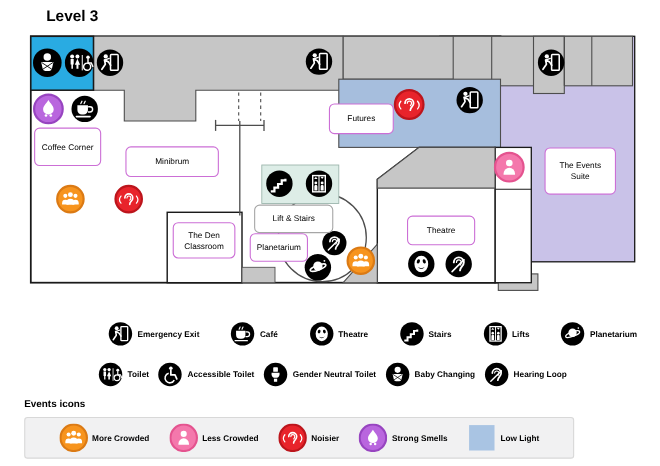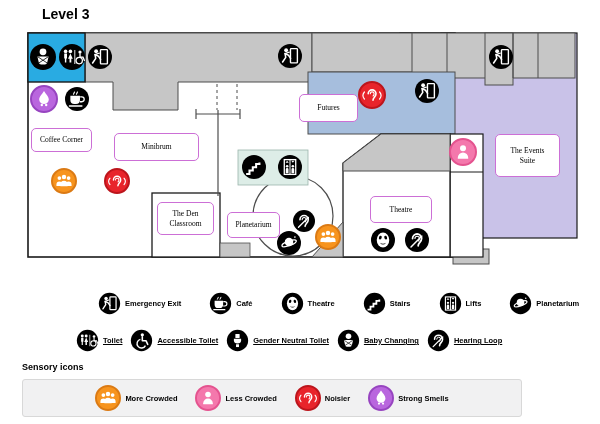--- a/index.html
+++ b/index.html
@@ -3,24 +3,24 @@
 <meta charset="utf-8">
 <style>
   html,body{margin:0;padding:0;background:#fff;}
   .page{position:relative;width:600px;height:424px;background:#fff;overflow:hidden;
         font-family:"Liberation Sans", sans-serif;color:#000;}
   .title{position:absolute;left:42px;top:6px;font-size:14px;font-weight:bold;}
   #map{position:absolute;left:0;top:0;}
   #label-layer{position:absolute;left:0;top:0;width:600px;height:280px;pointer-events:none;}
   .map-label{position:absolute;background:#fff;border:1.3px solid #CC6FD6;border-radius:5px;
              display:flex;flex-direction:column;align-items:center;justify-content:center;
-             font-size:7.5px;line-height:1.25;text-align:center;box-sizing:border-box;font-family:Liberation Serif, serif;}
+             font-size:7.5px;line-height:1.25;text-align:center;box-sizing:border-box;}
   .legend-row{position:absolute;display:flex;align-items:center;}
   .row1{left:98px;top:292px;gap:28px;}
-  .row2{left:76px;top:329px;gap:8px;text-decoration:underline;}
+  .row2{left:89px;top:329px;gap:8px;}
   .leg-item{display:flex;align-items:center;gap:4px;}
   .leg-label{font-size:7.5px;font-weight:bold;white-space:nowrap;}
   .sensory-heading{position:absolute;left:22px;top:362px;font-size:9px;font-weight:bold;}
   .sensory-box{position:absolute;left:22px;top:379px;width:500px;height:38px;background:#F1F1F2;
                border:1px solid #D8D8D8;border-radius:3px;display:flex;align-items:center;
                justify-content:center;gap:18px;box-sizing:border-box;}
 </style>
 </head>
 <body>
 
@@ -223,28 +223,31 @@
       </g>
       <g transform="translate(463,152)">
         <circle r="13" fill="#F478AC" stroke="#E4538F" stroke-width="2"></circle>
         <g transform="scale(1)">
           <circle cx="0" cy="-3.8" r="3" fill="#fff"></circle>
           <path d="M-5.2,6.8 v-1 a5.2,5.3 0 0 1 10.4,0 v1 z" fill="#fff"></path>
         </g>
       </g>
     </svg>
   <div id="label-layer">
-      <div class="map-label" style="left: 31px; top: 128px; width: 61px; height: 24px;">
+      <div class="map-label" style="left: 31px; top: 116px; width: 61px; height: 35px;">
         <div>Coffee Corner</div>
       </div>
       <div class="map-label" style="left: 114px; top: 133px; width: 85px; height: 28px;">
         <div>Minibrum</div>
       </div>
       <div class="map-label" style="left: 299px; top: 94px; width: 59px; height: 28px;">
         <div>Futures</div>
+      </div>
+      <div class="map-label" style="left: 231px; top: 186px; width: 72px; height: 26px; border-color: rgb(166, 166, 166);">
+        <div>Lift &amp; Stairs</div>
       </div>
       <div class="map-label" style="left: 227px; top: 212px; width: 53px; height: 26px;">
         <div>Planetarium</div>
       </div>
       <div class="map-label" style="left: 157px; top: 202px; width: 57px; height: 33px;">
         <div>The Den</div>
         <div>Classroom</div>
       </div>
       <div class="map-label" style="left: 370px; top: 196px; width: 62px; height: 27px;">
         <div>Theatre</div>
@@ -383,21 +386,21 @@
           <g transform="scale(0.9615384615384616)">
             <path d="M-4.8,-1.6 a4.9,4.9 0 0 1 9.8,0 c0,3.9 -3.7,4.4 -3.7,7.9" fill="none" stroke="#fff" stroke-width="1.9" stroke-linecap="round"></path>
             <path d="M-2.2,-1.6 a2.4,2.4 0 0 1 4.8,0 c0,1.2 -0.5,1.9 -1.2,2.7" fill="none" stroke="#fff" stroke-width="1.2" stroke-linecap="round"></path>
             <path d="M-6.5,7.5 L4.5,-3.5" stroke="#fff" stroke-width="1.6" stroke-linecap="round"></path>
             <path d="M6,-5 l-3.6,0.6 3,3 z" fill="#fff"></path>
           </g>
         </svg>
         <span class="leg-label">Hearing Loop</span>
       </span>
     </div>
-  <div class="sensory-heading">Sensory icons</div>
+  <div class="sensory-heading">Events icons</div>
   <div class="sensory-box" id="sensory-box">
       <span class="leg-item">
         <svg width="26" height="26" viewBox="-13.5 -13.5 27 27">
           <circle r="12.5" fill="#F7941E" stroke="#DB7A14" stroke-width="2"></circle>
           <g transform="scale(0.9615384615384616)">
             <circle cx="-5" cy="-3.2" r="2" fill="#fff"></circle>
             <circle cx="5" cy="-3.2" r="2" fill="#fff"></circle>
             <circle cx="0" cy="-4.4" r="2.4" fill="#fff"></circle>
             <path d="M-8.2,5.4 v-1.4 a3.2,3.4 0 0 1 6.4,0 v1.4 z" fill="#fff"></path>
             <path d="M1.8,5.4 v-1.4 a3.2,3.4 0 0 1 6.4,0 v1.4 z" fill="#fff"></path>
@@ -432,14 +435,20 @@
         <svg width="26" height="26" viewBox="-13.5 -13.5 27 27">
           <circle r="12.5" fill="#B966DE" stroke="#9744C0" stroke-width="2"></circle>
           <g transform="scale(0.9615384615384616)">
             <path d="M0,-8 C2.2,-4.4 4.8,-2.6 4.8,0.6 A4.8,4.5 0 0 1 -4.8,0.6 C-4.8,-2.6 -2.2,-4.4 0,-8 z" fill="#fff"></path>
             <circle cx="-2.2" cy="6" r="1.2" fill="#fff"></circle>
             <circle cx="2.2" cy="6" r="1.2" fill="#fff"></circle>
           </g>
         </svg>
         <span class="leg-label">Strong Smells</span>
       </span>
+      <span class="leg-item">
+        <svg width="26" height="26" viewBox="-13.5 -13.5 27 27">
+          <rect x="-12" y="-12" width="24" height="24" fill="#A9C4E3"></rect>
+        </svg>
+        <span class="leg-label">Low Light</span>
+      </span>
     </div>
 </div>
 
 </body></html>

